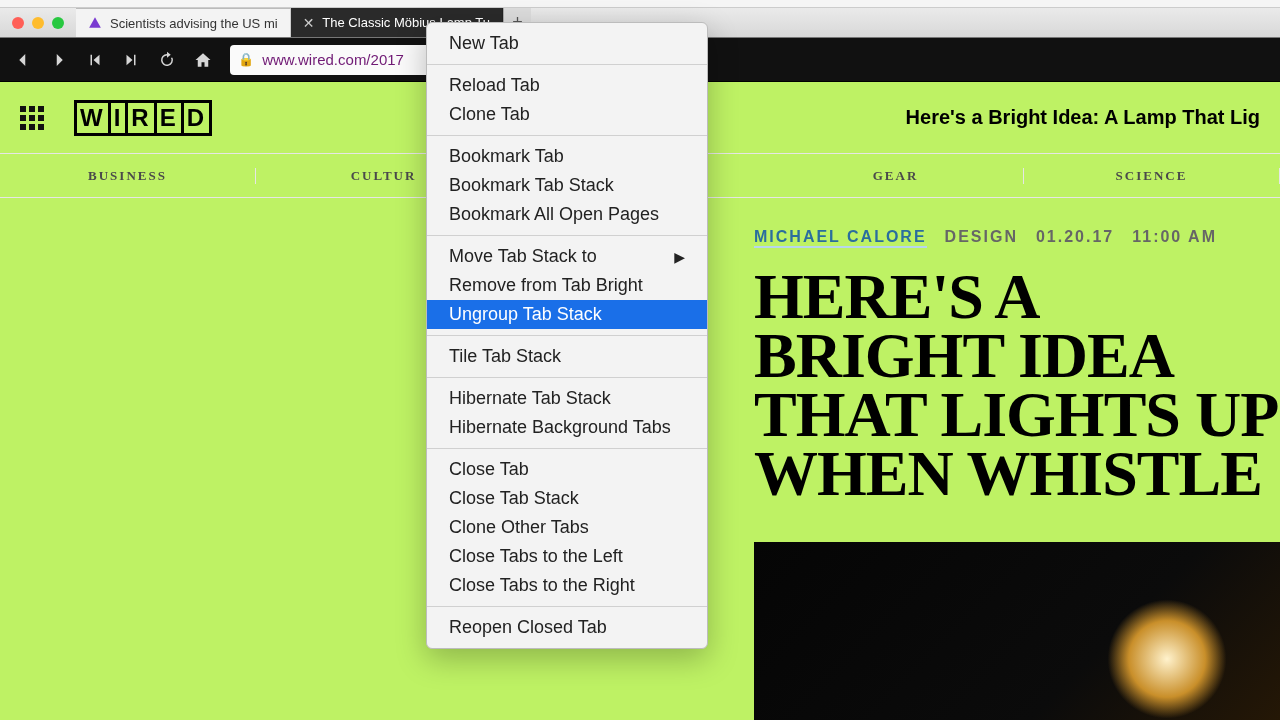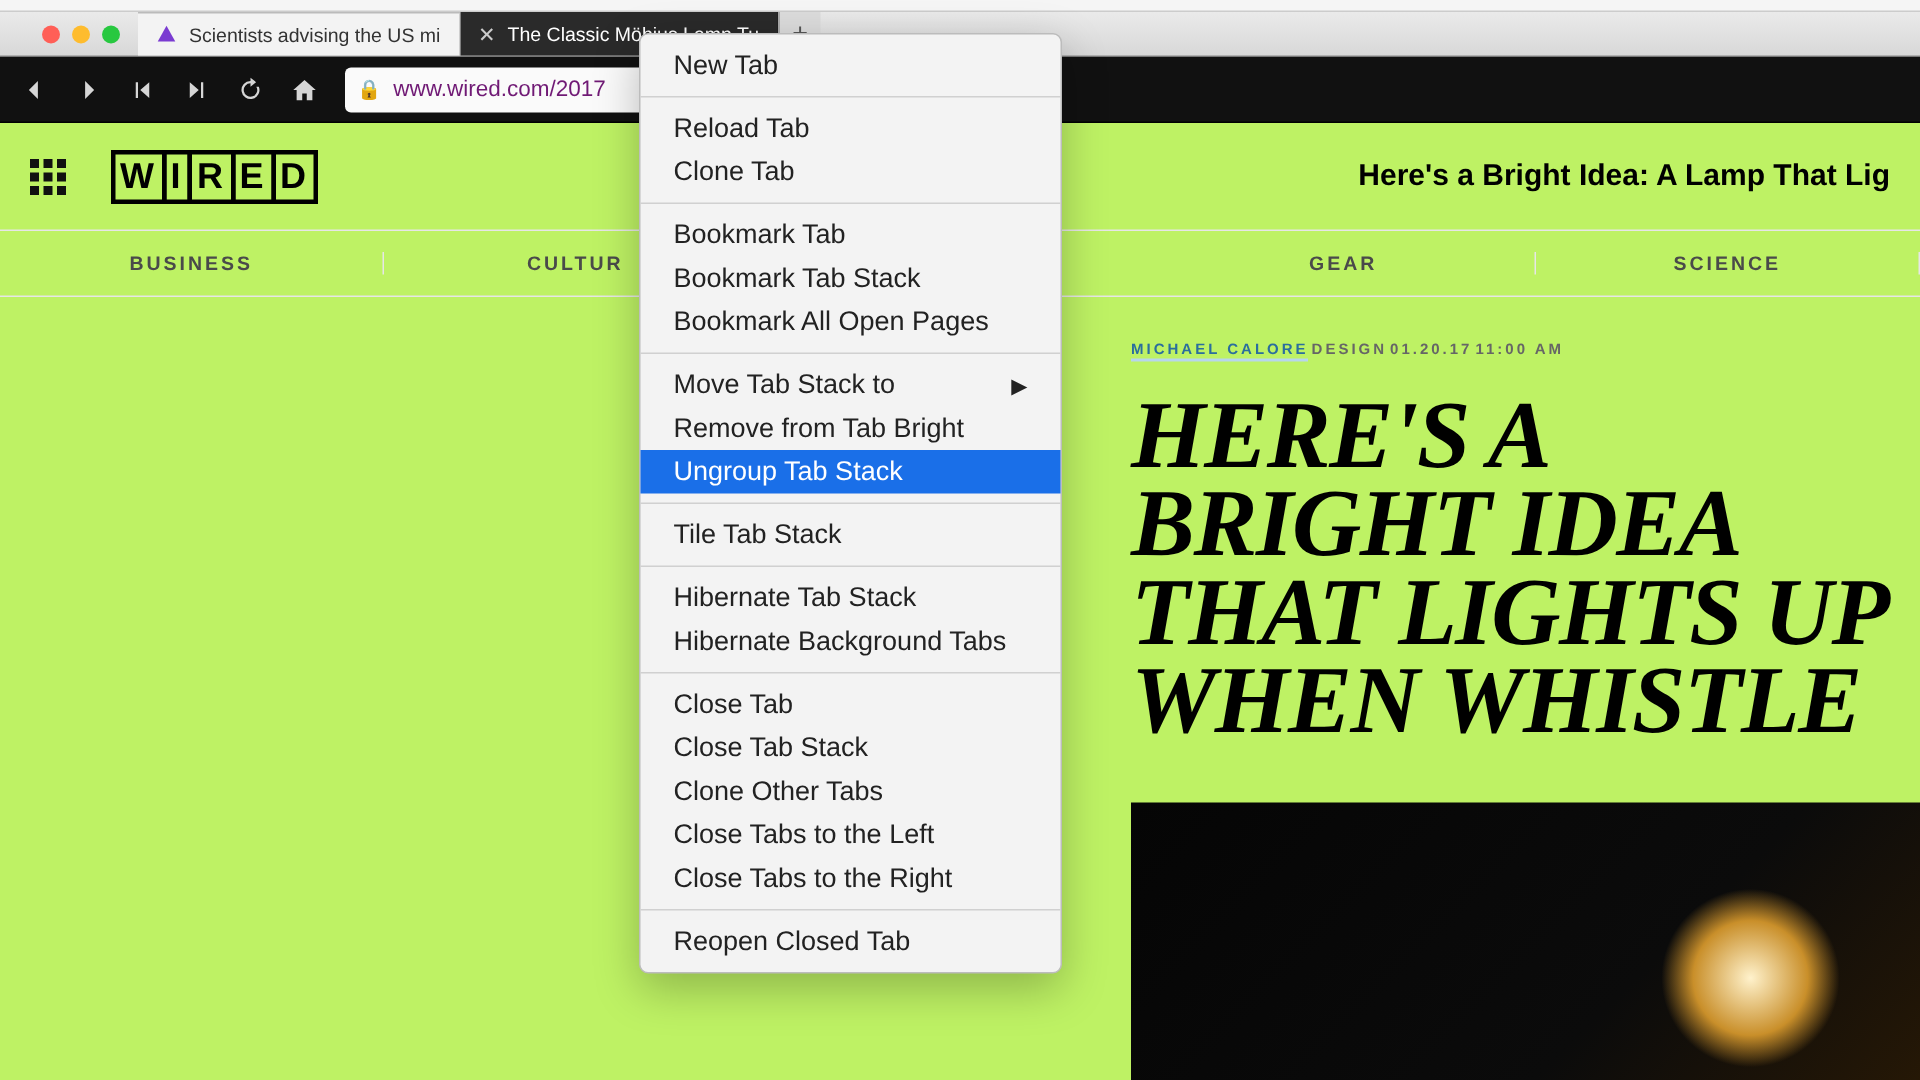--- a/index.html
+++ b/index.html
@@ -1,20 +1,20 @@
 <!DOCTYPE html>
 <html><head>
 <meta charset="utf-8">
 <style>
 * { margin:0; padding:0; box-sizing:border-box; font-family:-apple-system,BlinkMacSystemFont,"Helvetica Neue",sans-serif; }
 body { width:1280px; height:720px; background:#fff; overflow:hidden; position:relative; }
 
 .titlebar { height:8px; background:#f5f5f5; border-bottom:1px solid #ccc; position:relative; }
 
-.tabstrip { height:30px; background:linear-gradient(#eaeaea,#d8d8d8); display:flex; align-items:stretch; border-bottom:1px solid #777; position:relative;padding-left:16px; }
+.tabstrip { height:30px; background:linear-gradient(#eaeaea,#d8d8d8); display:flex; align-items:stretch; border-bottom:1px solid #777; position:relative; }
 .traffic { display:flex; align-items:center; gap:8px; padding:0 12px; }
 .traffic span { width:12px; height:12px; border-radius:50%; display:block; }
 .tc-red{background:#ff5f57;} .tc-yellow{background:#febc2e;} .tc-green{background:#28c840;}
 .tab { display:flex; align-items:center; padding:0 12px; font-size:13px; border-right:1px solid rgba(0,0,0,.15); min-width:0; max-width:230px; gap:8px; }
 .tab.inactive { background:#f3f3f3; color:#333; border-top:1px solid #bbb;}
 .tab.active { background:#2a2a2a; color:#fff; }
 .tab .favicon { width:14px; height:14px; flex:0 0 14px; }
 .tab .close-x { color:#ccc; font-size:14px; line-height:1; }
 .tab .title { white-space:nowrap; overflow:hidden; text-overflow:ellipsis; }
 .newtab { width:28px; display:flex; align-items:center; justify-content:center; color:#555; font-size:18px; background:#dcdcdc; border-left:1px solid #aaa;}
@@ -28,34 +28,34 @@
 
 .page { position:relative; background:#bef264; height:638px;}
 .wired-header { height:72px; display:flex; align-items:center; padding:0 20px; border-bottom:1px solid #e6e6e6; }
 .grid-btn { width:30px; height:30px; display:flex; flex-wrap:wrap; align-content:center; gap:3px; margin-right:24px;}
 .grid-btn span{width:6px;height:6px;background:#111;display:block;}
 .wired-logo { font-family:"Arial Black",sans-serif; letter-spacing:2px; font-size:24px; }
 .wired-logo span{display:inline-block;border:3px solid #000;padding:1px 3px;margin-right:-3px;font-weight:900;}
 .story-title { margin-left:auto; font-weight:700; font-size:20px; white-space:nowrap; }
 
 .catnav { height:44px; display:flex; align-items:center; border-bottom:1px solid #e6e6e6;}
-.catnav .cat { flex:1; text-align:center; font-size:13px; letter-spacing:2px; color:#4a4a4a; font-weight:600; border-right:1px solid #e6e6e6;}
+.catnav .cat { flex:1; text-align:center; font-size:13px; letter-spacing:2px; color:#4a4a4a; font-weight:600; border-right:1px solid #e6e6e6;font-family:Liberation Serif, serif;}
 
 .content { display:flex; padding:30px 0 0 0;}
 .sidecol { width:740px; padding:0 0 0 510px;}
 .share-item { display:flex; align-items:center; gap:16px; margin-bottom:18px;}
 .share-box { width:44px; height:44px; background:#0b7abf; display:flex; align-items:center; justify-content:center; color:#fff;}
 .share-box.pin{background:#c8232c;height:24px;}
 .share-label{font-size:12px;letter-spacing:2px;color:#666;font-weight:600;}
 .share-num{font-size:15px;color:#222;font-weight:600;}
 
 .maincol { flex:1; padding:0 0 0 14px;}
-.byline { font-size:10px; letter-spacing:2px; color:#666; font-weight:600; display:flex; gap:2px;}
+.byline { font-size:16px; letter-spacing:2px; color:#666; font-weight:600; display:flex; gap:18px;}
 .byline .author{color:#2a6e9e;border-bottom:2px solid #b7d6ec;}
-.headline-big { font-family:"Didot","Bodoni MT","Times New Roman",serif; font-weight:700; font-size:64px; line-height:.92; letter-spacing:-1px; margin-top:20px;font-style:italic;}
+.headline-big { font-family:"Didot","Bodoni MT","Times New Roman",serif; font-weight:700; font-size:64px; line-height:.92; letter-spacing:-1px; margin-top:20px;}
 .hero { margin-top:38px; height:230px; background:linear-gradient(135deg,#050505 0%,#0b0b0b 60%,#2a1a05 100%); position:relative;}
 .hero::after{content:"";position:absolute;right:10%;top:25%;width:120px;height:120px;border-radius:50%;background:radial-gradient(circle,#fff2cc 0%,#c98f2a 45%,rgba(0,0,0,0) 70%);}
 
 
 .ctxmenu { position:absolute; left:426px; top:22px; width:282px; background:#f3f3f3; border:1px solid #bcbcbc; border-radius:6px; box-shadow:0 10px 30px rgba(0,0,0,.25); padding:6px 0; z-index:50;}
 .ctxmenu .mi { padding:4px 22px; font-size:18px; color:#222; display:flex; align-items:center; justify-content:space-between;}
 .ctxmenu .mi.sel { background:#1a6fe8; color:#fff;}
 .ctxmenu hr { border:none; border-top:1px solid #d0d0d0; margin:6px 0;}
 .ctxmenu .arrow { font-size:14px; color:#222;}
 </style>

